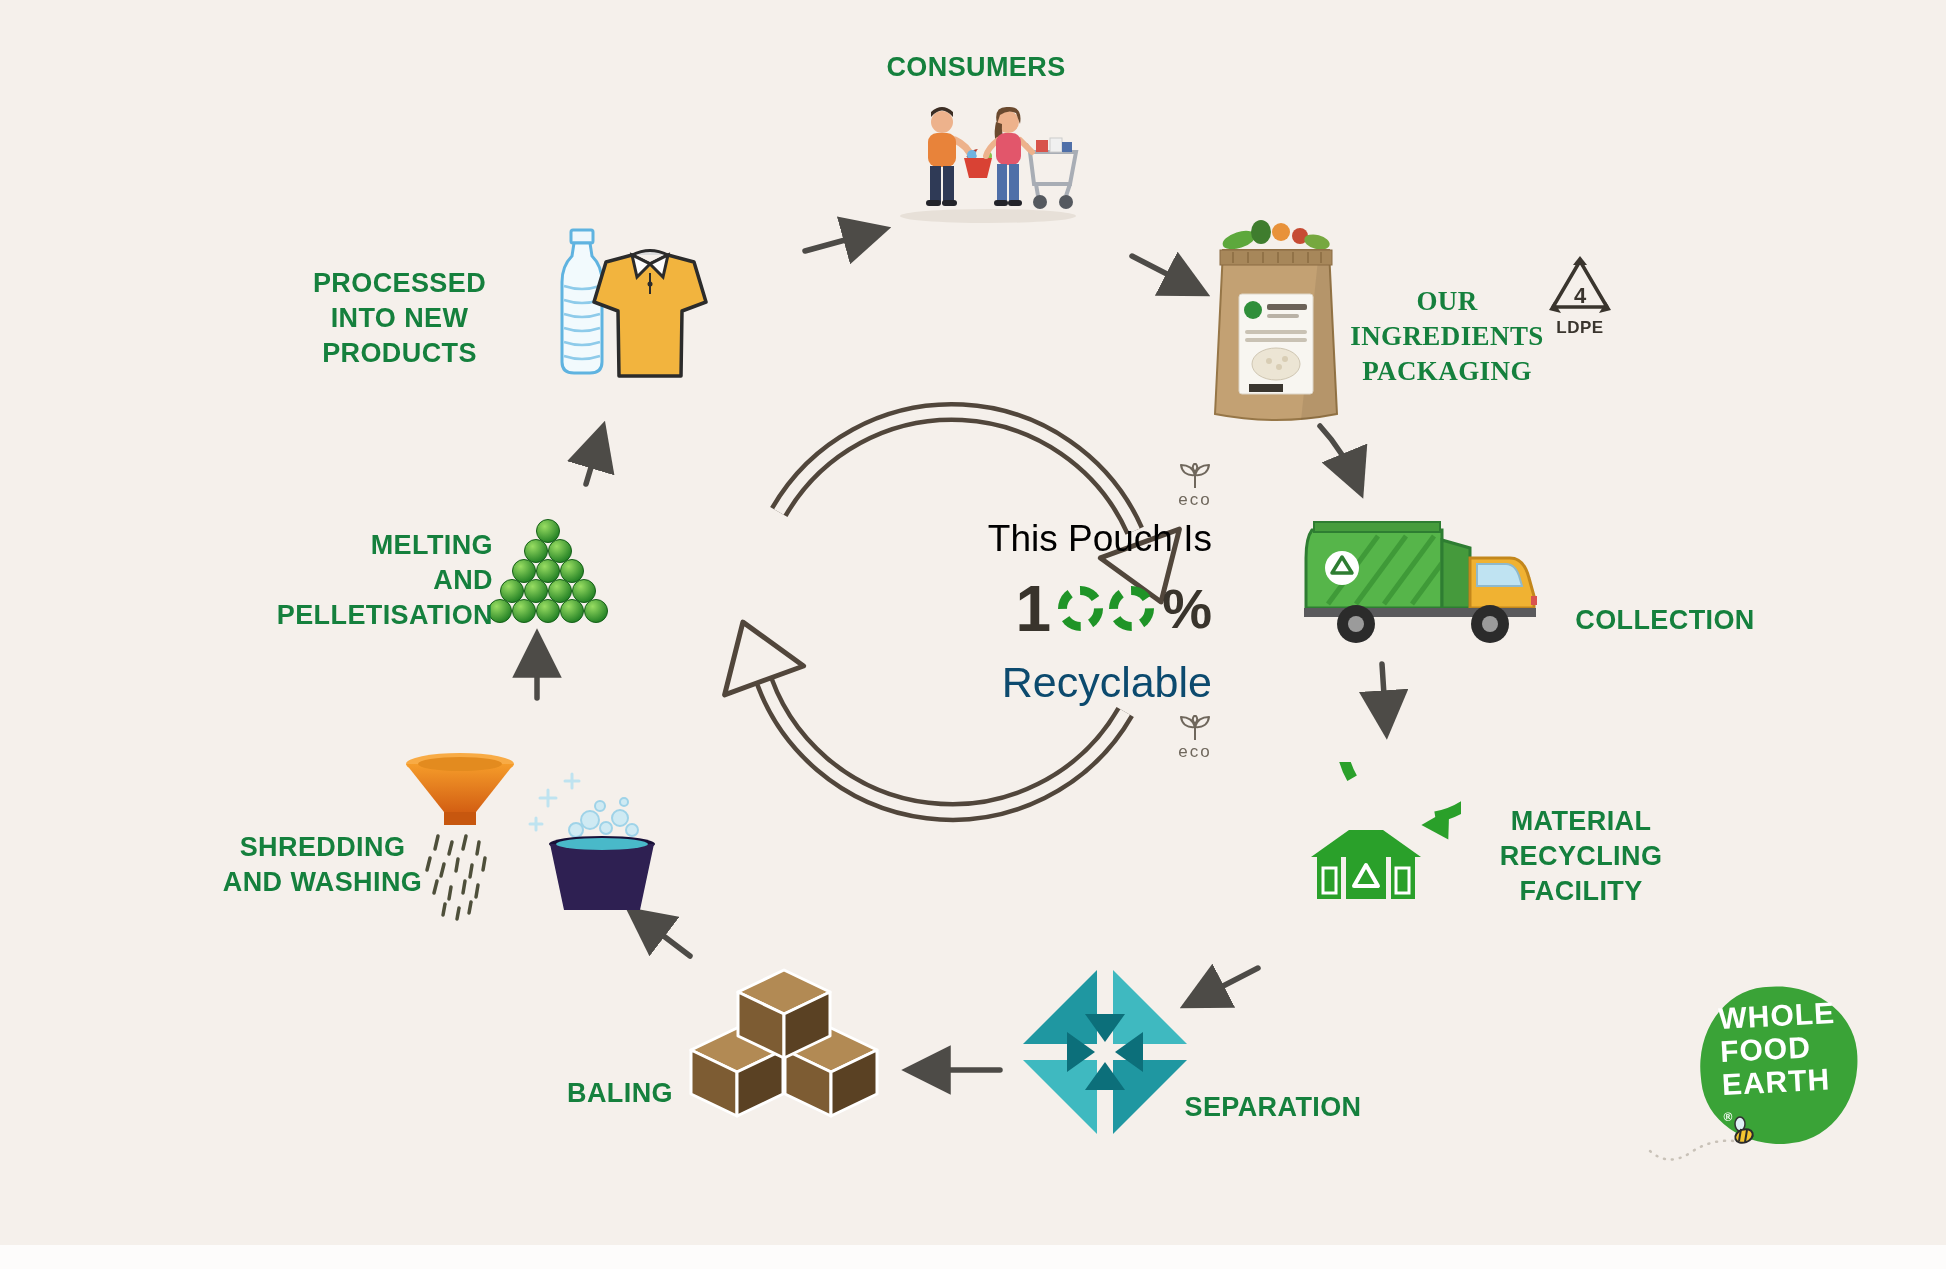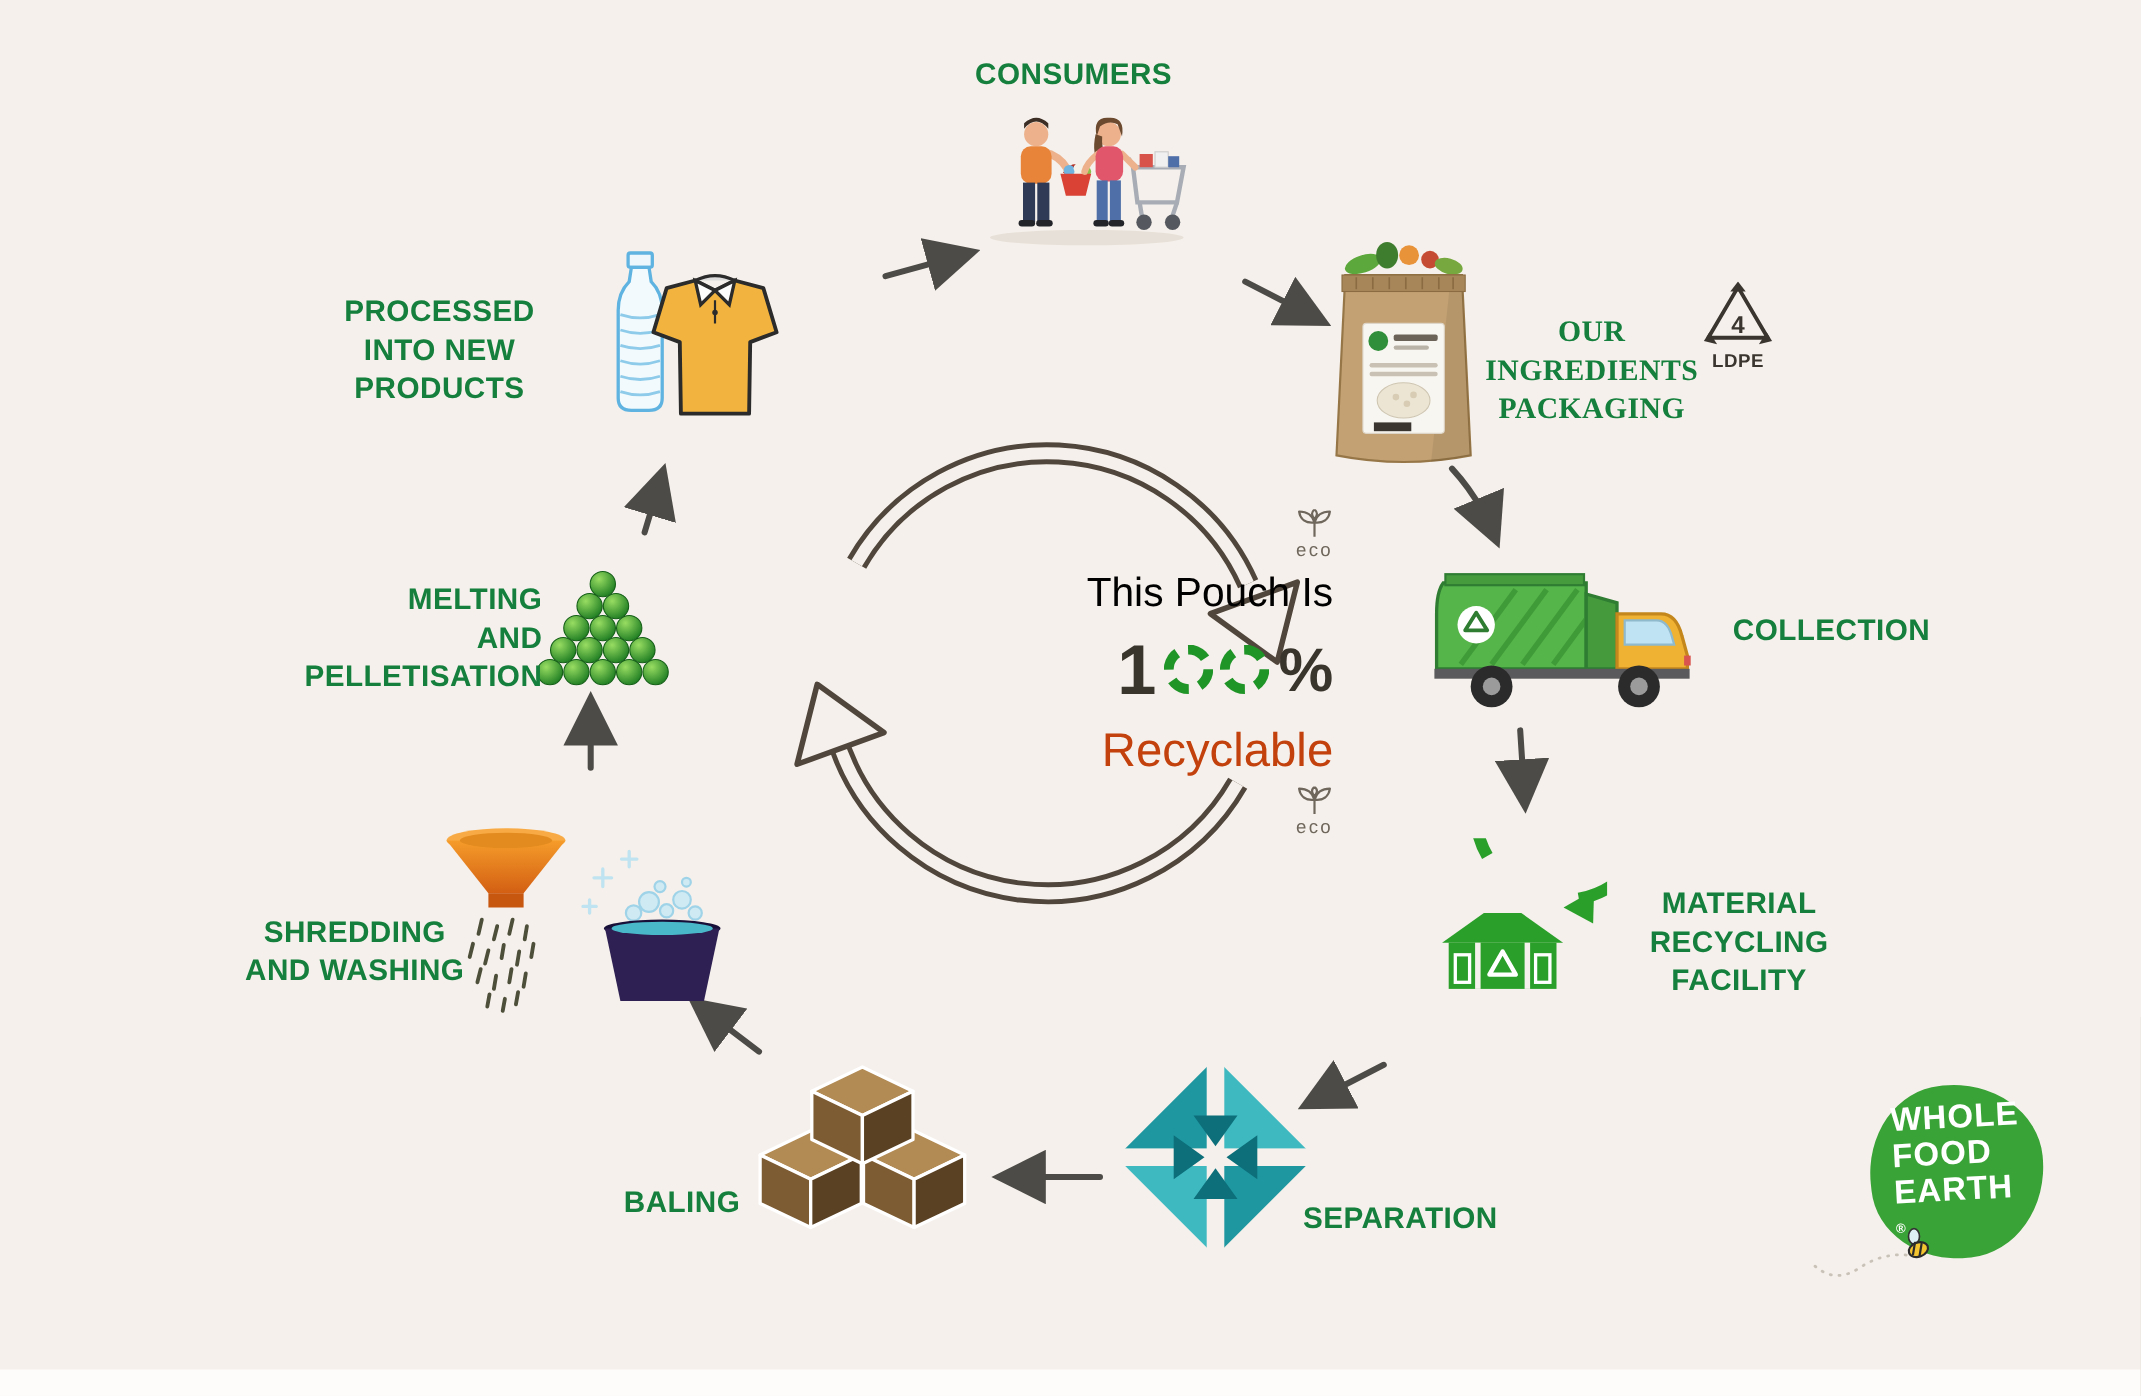--- a/index.html
+++ b/index.html
@@ -19,21 +19,21 @@
   
   .center-wrap { position:absolute; left:692px; top:352px; width:520px; height:520px; }
   .cycle { position:absolute; left:0; top:0; }
   .center-text {
     position:absolute; left:0; top:0; width:520px; height:520px;
     display:flex; flex-direction:column; align-items:flex-end; justify-content:center;
   }
   .eco { display:flex; flex-direction:column; align-items:center; color:#6f675c; }
   .eco-word { font-size:17px; letter-spacing:2px; margin-top:1px; }
   .ct-line1 { font-size:37px; color:#000000; margin:8px 0 2px 0; }
-  .ct-line2 { font-size:43px; color:#c2410c; margin:2px 0 8px 0; }
+  .ct-line2 { font-size:43px; color:#0c4a6e; margin:2px 0 8px 0; }
   .ct-percent { display:flex; align-items:center; margin:10px 0; }
   .digit-one { font-size:64px; font-weight:bold; color:#39342c; margin-right:4px; }
   .digit-pct { font-size:56px; font-weight:bold; color:#39342c; margin-left:5px; }
   .zero-ring {
     display:inline-block; width:45px; height:45px; box-sizing:border-box;
     border:9px dashed #1f9427; border-radius:50%; margin:0 3px;
   }
 
   
   .ldpe { position:absolute; left:1544px; top:256px; width:72px; text-align:center; color:#3a352e; }
@@ -219,21 +219,21 @@
     <path d="M148,40 L176,48 L176,108 L148,108 Z" fill="#459a3c" stroke="#2e7d32" stroke-width="3"></path>
     <path d="M176,58 L216,58 Q230,58 235,78 L240,96 L240,108 L176,108 Z" fill="#f0b232" stroke="#c3871c" stroke-width="3"></path>
     <path d="M183,64 L212,64 Q222,64 226,79 L228,86 L183,86 Z" fill="#bfe3f2" stroke="#8fb9cc" stroke-width="2"></path>
     <rect x="10" y="108" width="232" height="9" fill="#5a5a5c"></rect>
     <circle cx="62" cy="124" r="19" fill="#2b2b2b"></circle>
       <circle cx="62" cy="124" r="8" fill="#9b9b9b"></circle>
     <circle cx="196" cy="124" r="19" fill="#2b2b2b"></circle>
       <circle cx="196" cy="124" r="8" fill="#9b9b9b"></circle>
     <rect x="237" y="96" width="6" height="9" fill="#d9534f"></rect>
   </svg>
-  <div class="step-label" style="left:1560px; top:556px; width:210px;">
+  <div class="step-label" style="left:1560px; top:603px; width:210px;">
     <span>COLLECTION</span>
   </div>
 
   <svg class="icon" style="left:1271px; top:762px;" width="190" height="190" viewBox="0 0 190 190">
     <path d="M81.1,16.2 A80,80 0 1 1 164.3,55" fill="none" stroke="#2aa02a" stroke-width="11"></path>
     <polygon points="177.3,77.5 150.4,63.0 178.2,47.0" fill="#2aa02a"></polygon>
     <polygon points="40,95 78,68 112,68 150,95" fill="#2aa02a"></polygon>
     <rect x="46" y="95" width="98" height="42" fill="#2aa02a"></rect>
     <rect x="70" y="95" width="5" height="42" fill="#f5f0eb"></rect>
     <rect x="115" y="95" width="5" height="42" fill="#f5f0eb"></rect>

